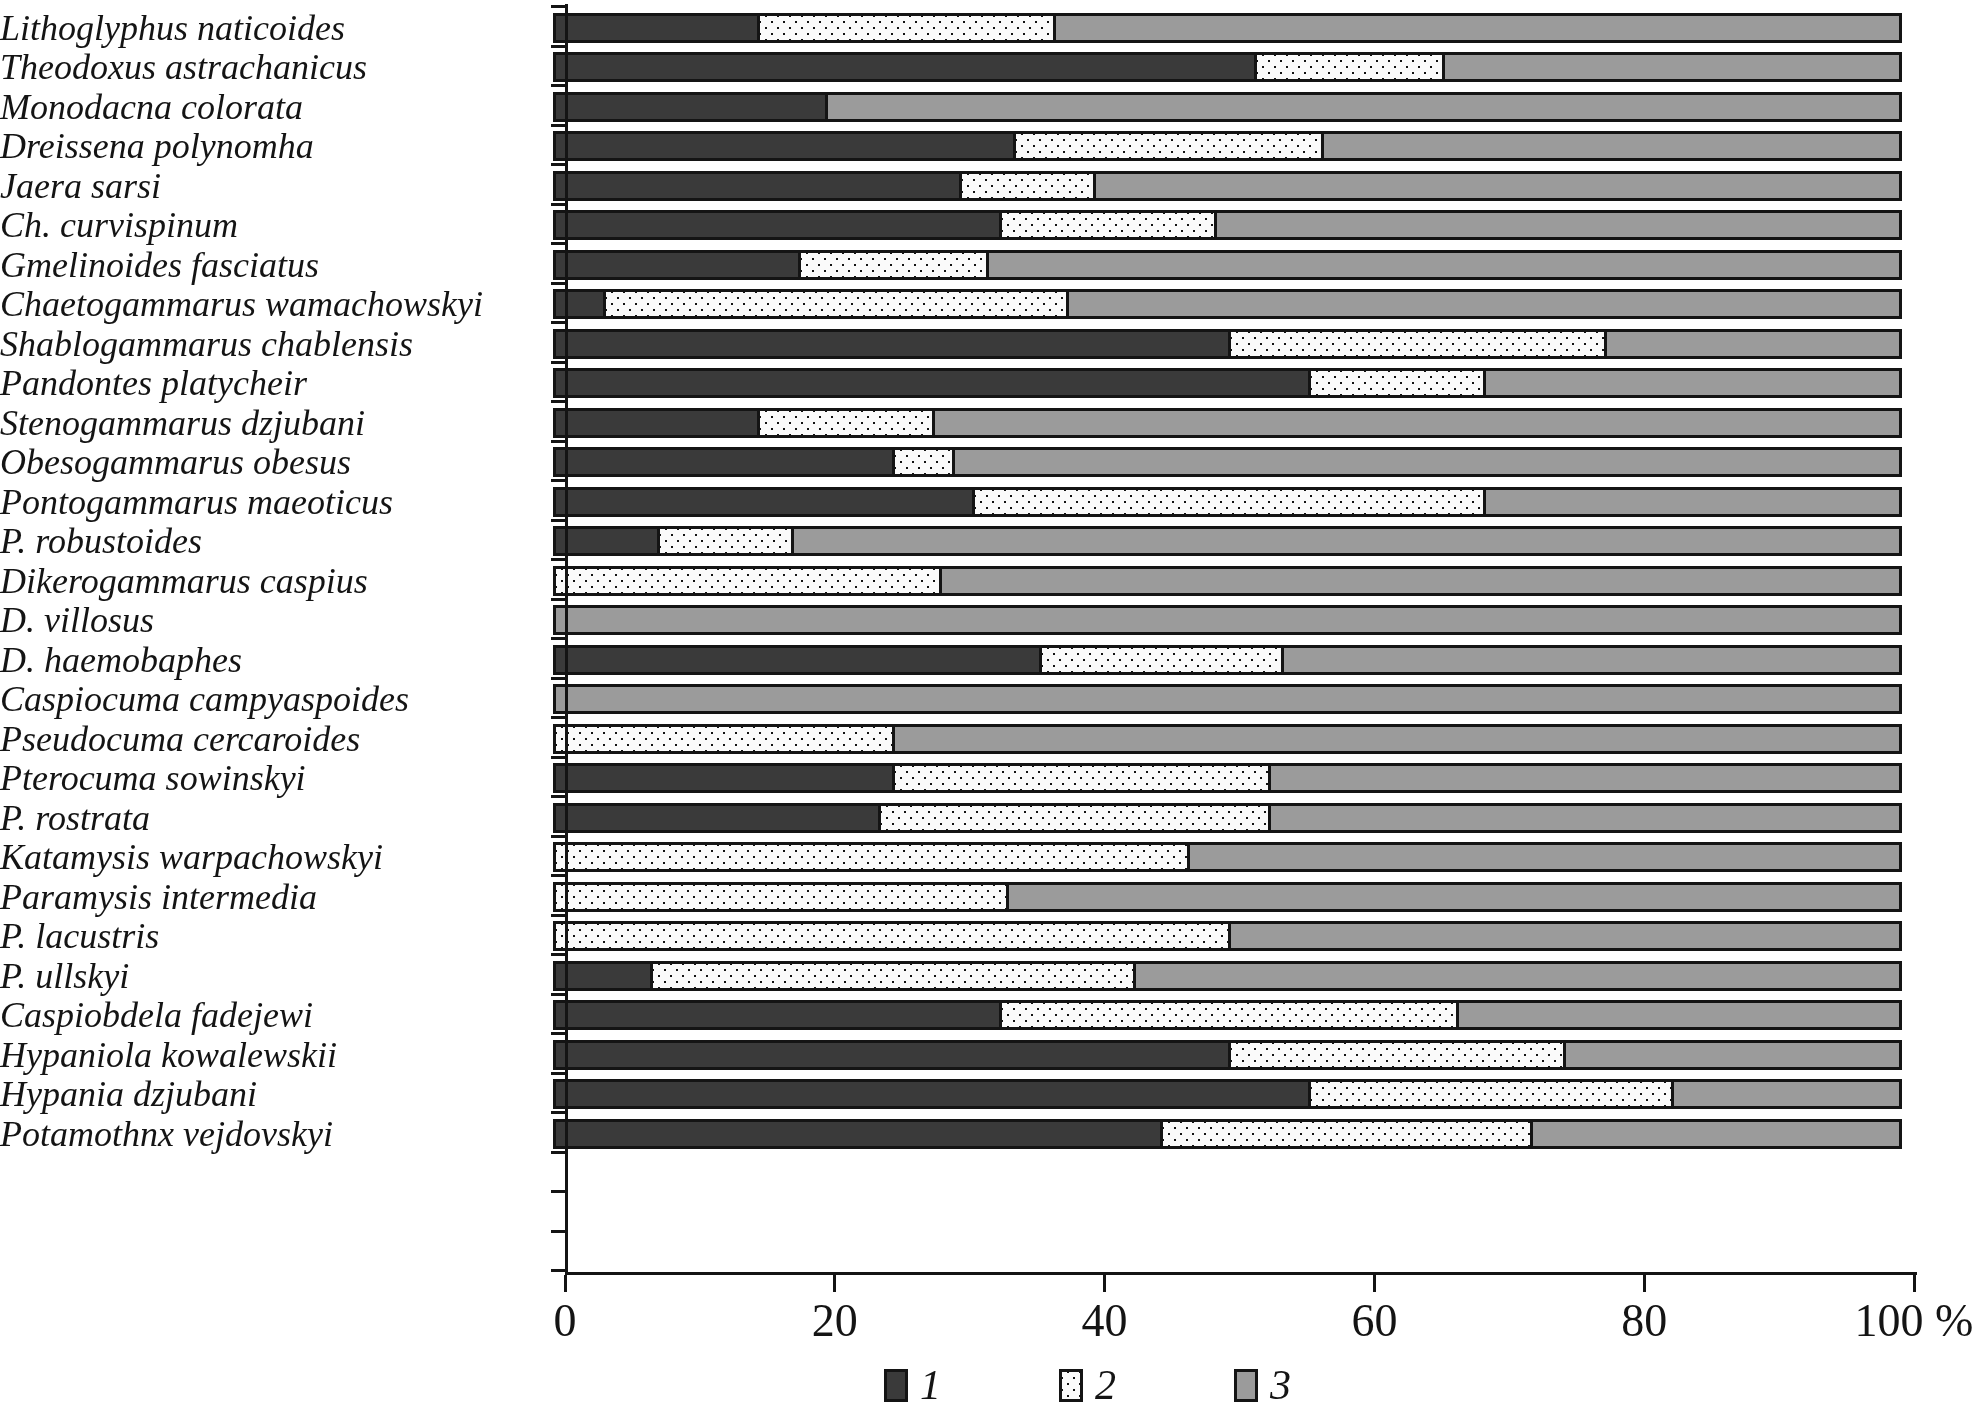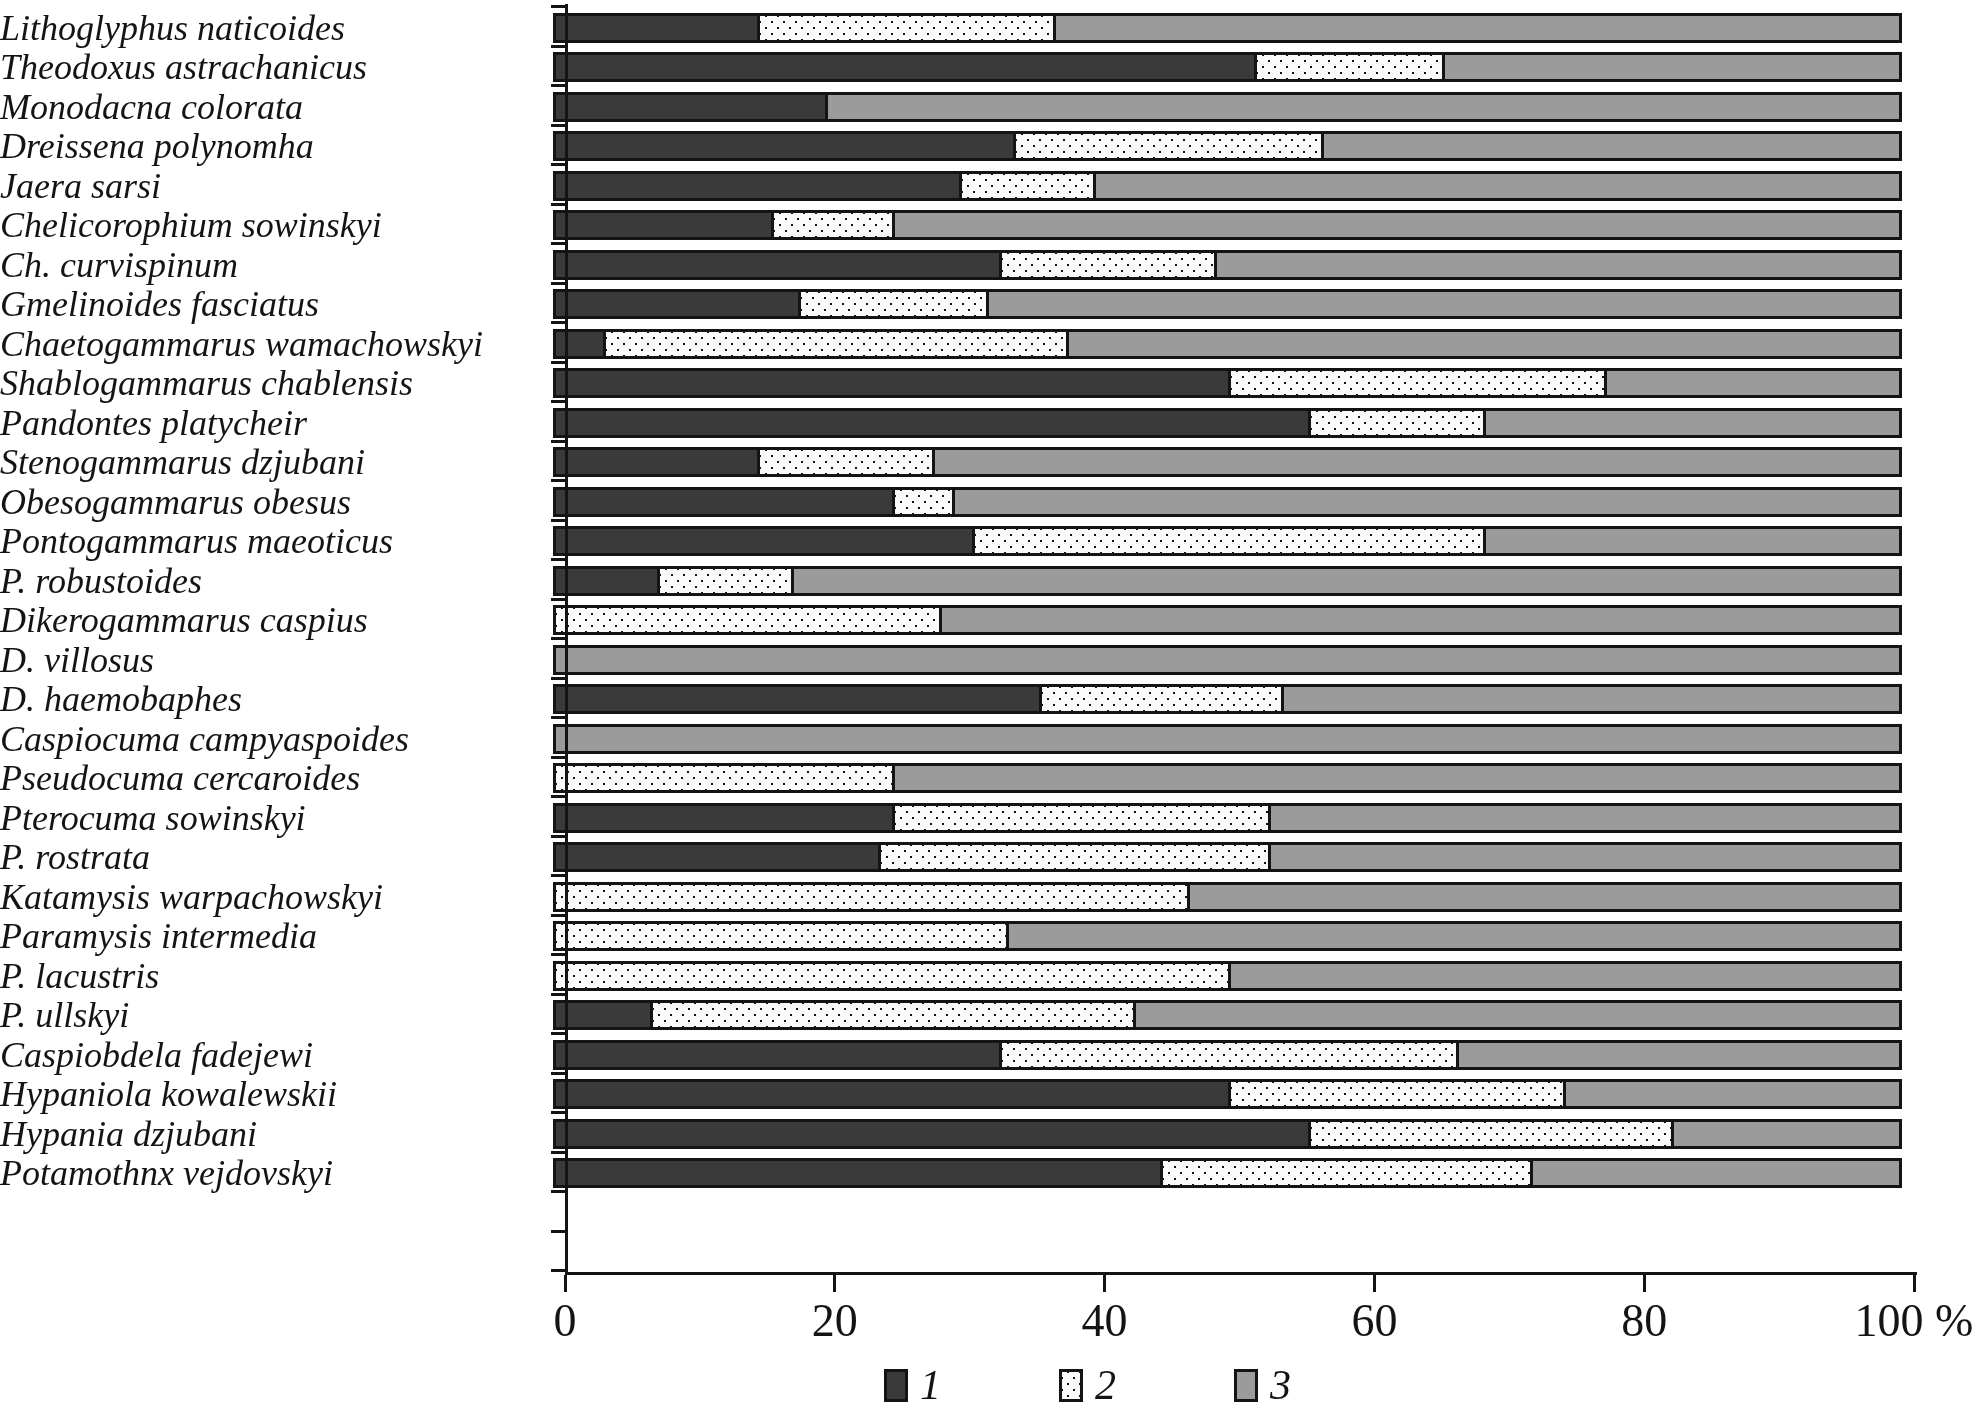--- a/index.html
+++ b/index.html
@@ -91,30 +91,20 @@
           </div>
         </div>
       </div>
       <div class="row">
         <div class="cat-label">Jaera sarsi</div>
         <div class="barwrap">
           <div class="bar">
             <div class="seg s1" style="width: 30%;"></div>
             <div class="seg s2" style="width: 10%;"></div>
             <div class="seg s3" style="width: 60%; flex-grow: 1;"></div>
-          </div>
-        </div>
-      </div>
-      <div class="row">
-        <div class="cat-label">Chelicorophium sowinskyi</div>
-        <div class="barwrap">
-          <div class="bar">
-            <div class="seg s1" style="width: 16%;"></div>
-            <div class="seg s2" style="width: 9%;"></div>
-            <div class="seg s3" style="width: 75%; flex-grow: 1;"></div>
           </div>
         </div>
       </div>
       <div class="row">
         <div class="cat-label">Ch. curvispinum</div>
         <div class="barwrap">
           <div class="bar">
             <div class="seg s1" style="width: 33%;"></div>
             <div class="seg s2" style="width: 16%;"></div>
             <div class="seg s3" style="width: 51%; flex-grow: 1;"></div>

